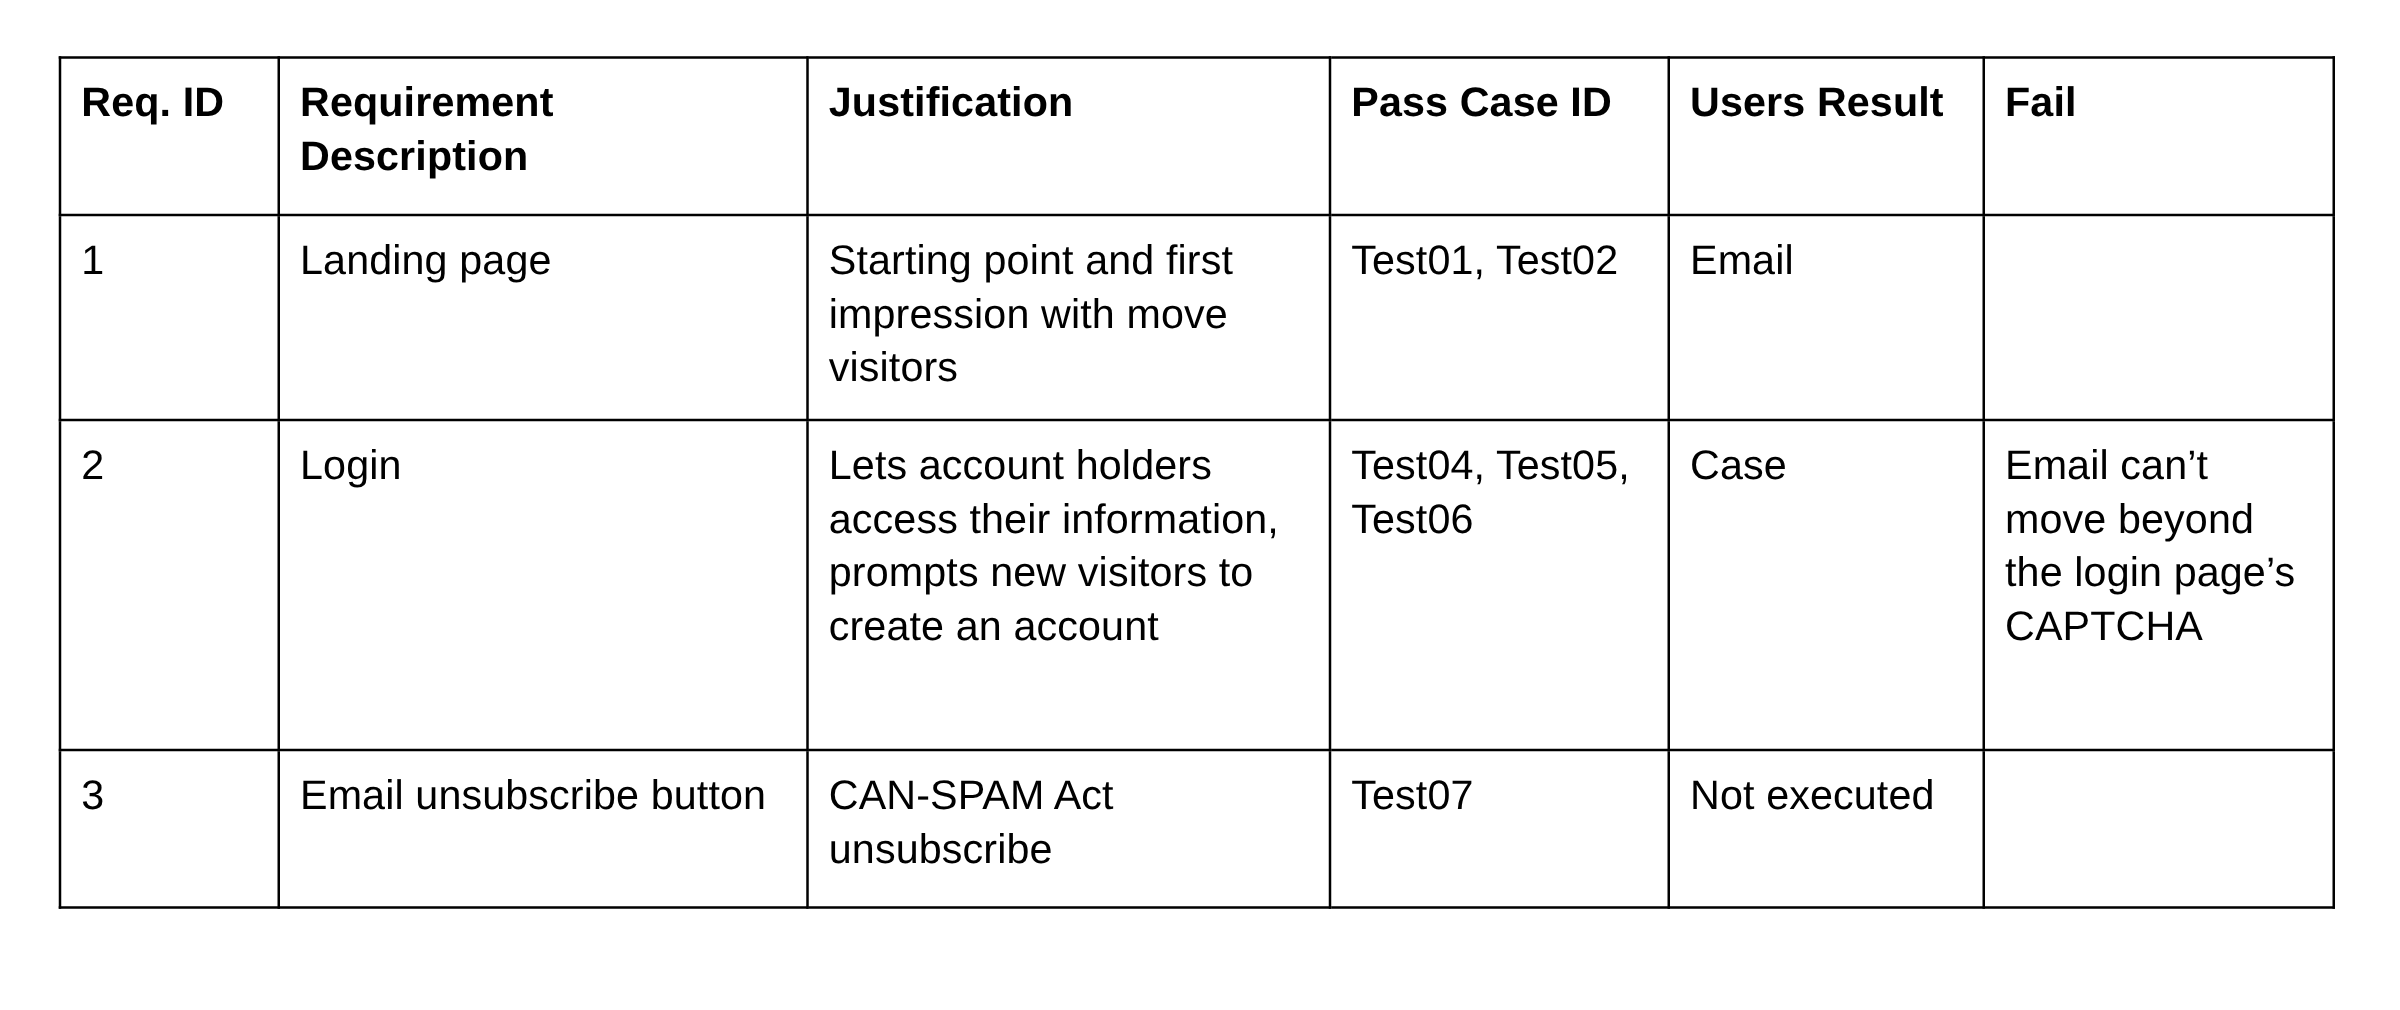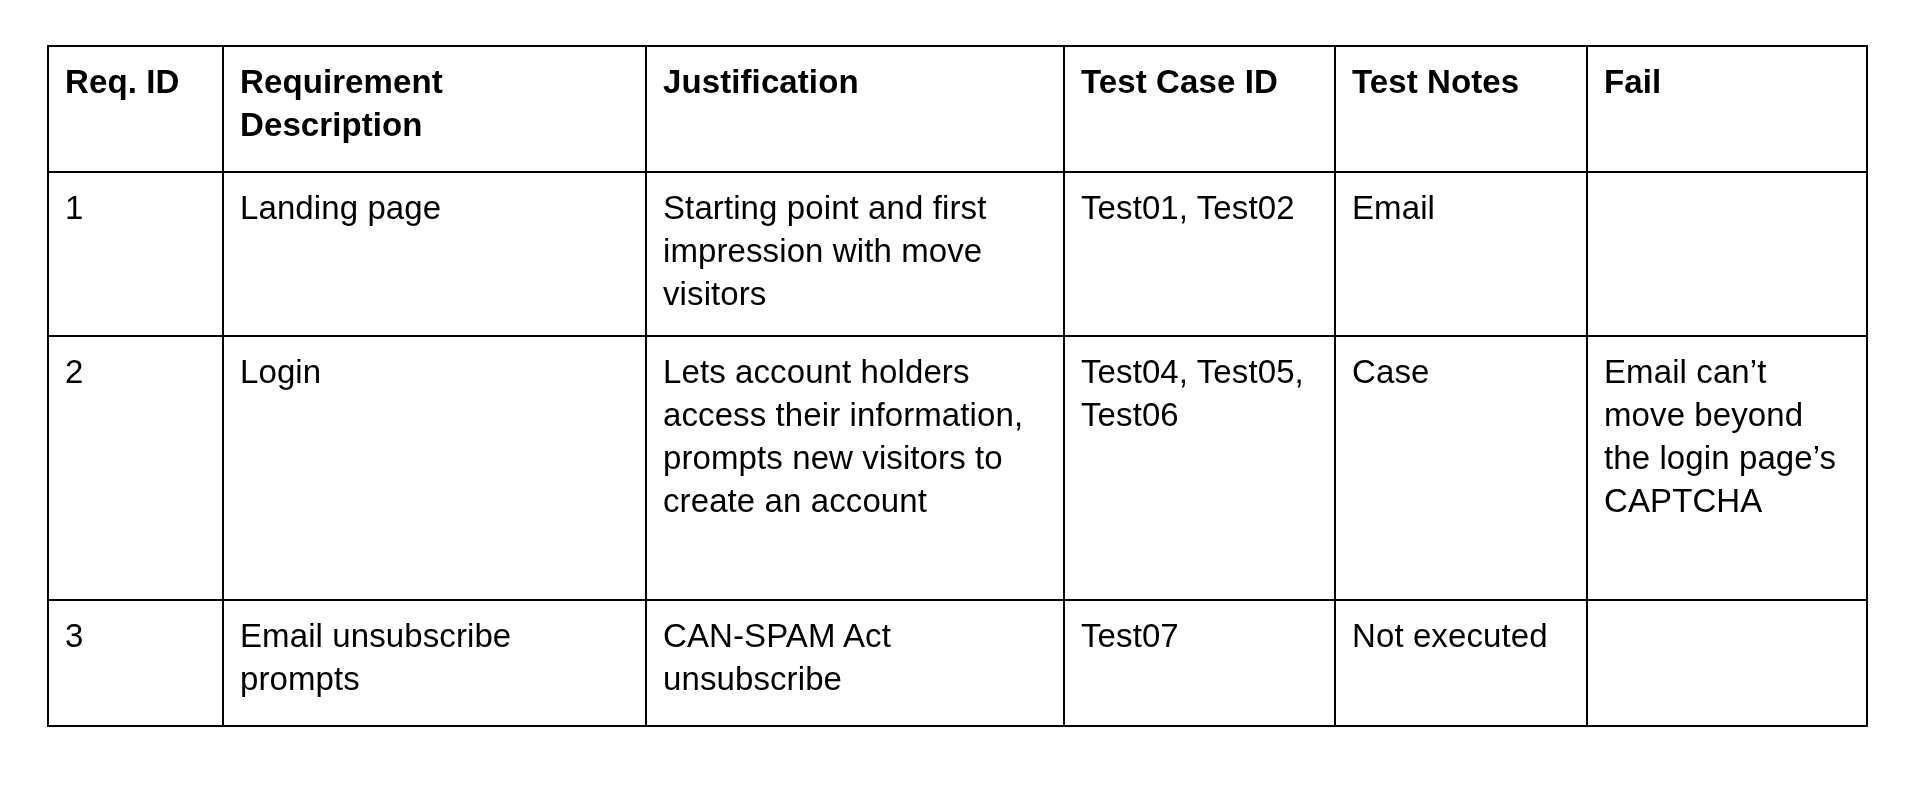--- a/index.html
+++ b/index.html
@@ -70,22 +70,22 @@
       <col class="col-just">
       <col class="col-tcid">
       <col class="col-result">
       <col class="col-notes">
     </colgroup>
     <thead>
       <tr class="row-head">
         <th>Req. ID</th>
         <th>Requirement Description</th>
         <th>Justification</th>
-        <th>Test Case ID</th>
-        <th>Test Notes</th>
+        <th>Pass Case ID</th>
+        <th>Users Result</th>
         <th>Fail</th>
       </tr>
     </thead>
     <tbody>
       <tr class="row-1">
         <td>1</td>
         <td>Landing page</td>
         <td>Starting point and first impression with move visitors</td>
         <td>Test01, Test02</td>
         <td>Email</td>
@@ -94,21 +94,21 @@
       <tr class="row-2">
         <td>2</td>
         <td>Login</td>
         <td>Lets account holders access their information, prompts new visitors to create an account</td>
         <td>Test04, Test05, Test06</td>
         <td>Case</td>
         <td>Email can’t move beyond the login page’s CAPTCHA</td>
       </tr>
       <tr class="row-3">
         <td>3</td>
-        <td>Email unsubscribe prompts</td>
+        <td>Email unsubscribe button</td>
         <td>CAN-SPAM Act unsubscribe</td>
         <td>Test07</td>
         <td>Not executed</td>
         <td></td>
       </tr>
     </tbody>
   </table>
 
 </div>
 

